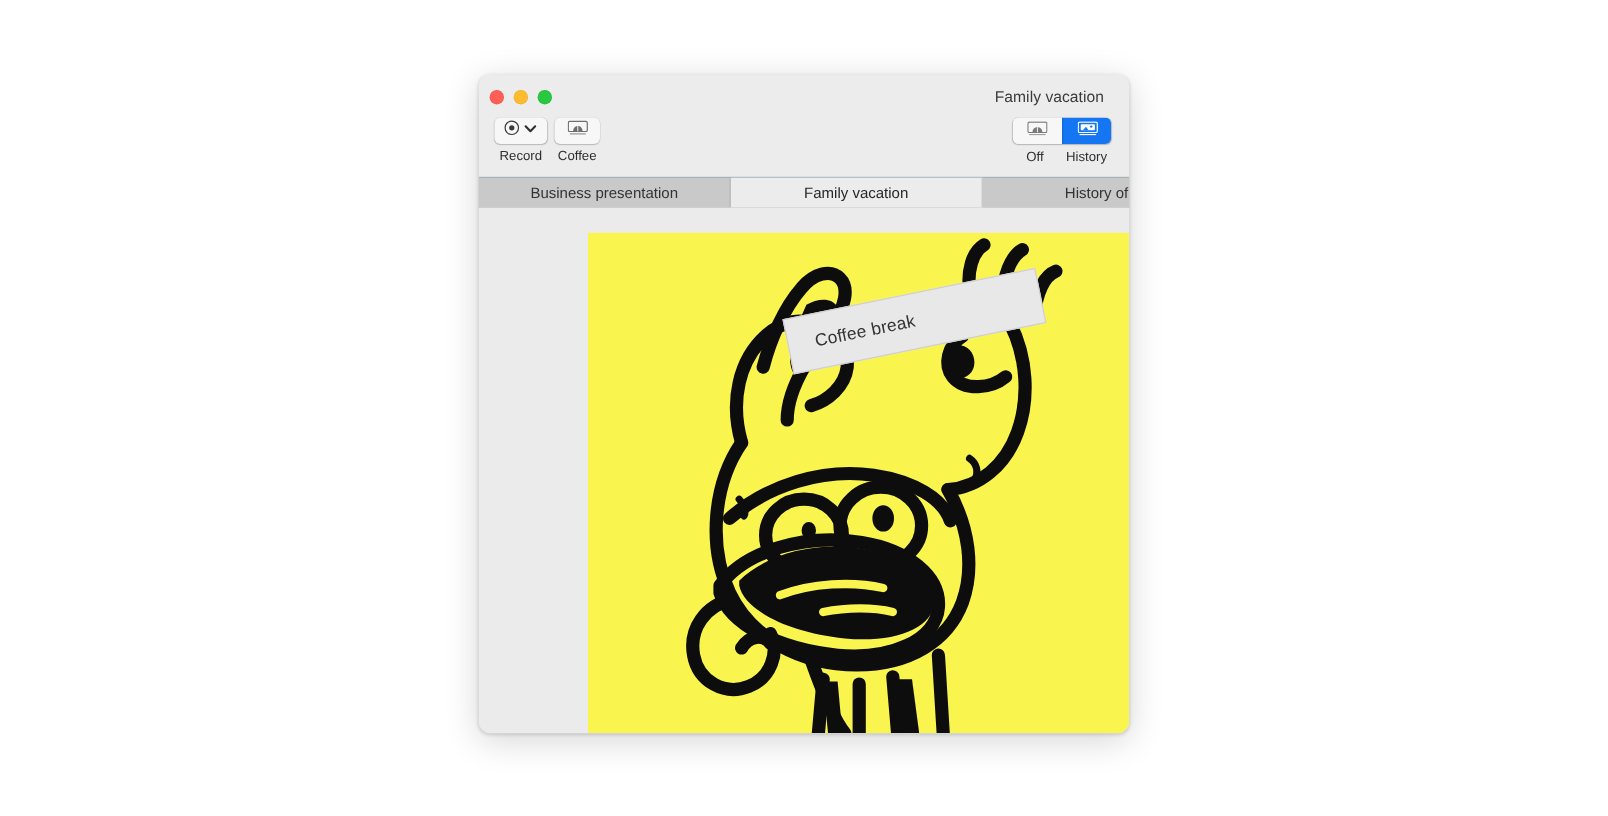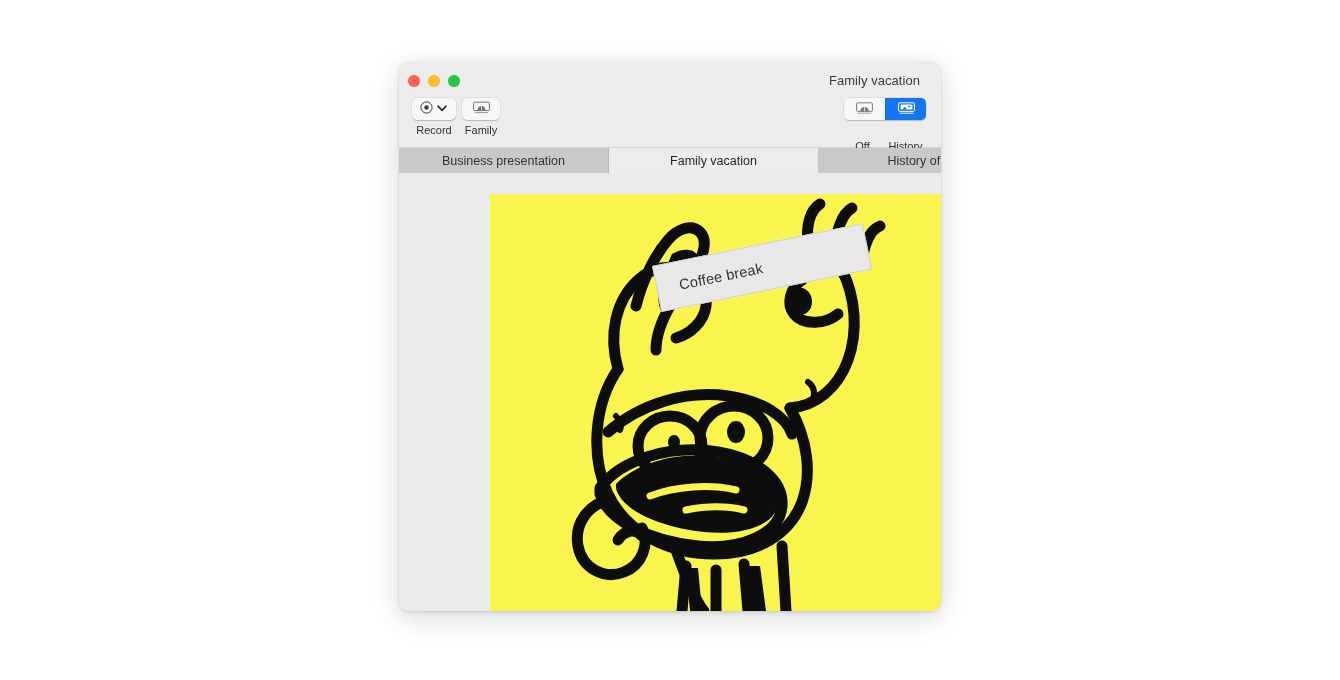--- a/index.html
+++ b/index.html
@@ -125,21 +125,21 @@
     align-items: center;
     justify-content: center;
     background: #f7f7f7;
     box-sizing: border-box;
   }
   .seg.seg-active { background: #1476f2; }
   .seg + .seg { border-left: 0.5px solid rgba(0,0,0,0.10); }
 
   .seg-labels {
     display: flex;
-    margin-top: 20px;
+    margin-top: 5px;
   }
   .seg-labels span {
     width: 41px;
     text-align: center;
     font-size: 11px;
     color: #2f2f2f;
     white-space: nowrap;
   }
   .seg-labels span:first-child { padding-right: 4px; box-sizing: border-box; }
 
@@ -270,21 +270,21 @@
           <div class="tb-btn tb-btn-copilot">
             <span>
               <svg width="17" height="13" viewBox="0 0 17 13">
                 <rect x="0.6" y="1.2" width="15.8" height="8.4" rx="1.1" fill="none" stroke="#6e6e6e" stroke-width="1"></rect>
                 <path d="M4.6 9.4 C4.6 6.6 6.3 5.0 8.5 5.0 C10.7 5.0 12.4 6.6 12.4 9.4 Z" fill="#6e6e6e"></path>
                 <rect x="8.1" y="5.0" width="0.8" height="4.4" fill="#f7f7f7"></rect>
                 <path d="M2.2 11.6 H14.8" stroke="#9a9a9a" stroke-width="1" stroke-linecap="round"></path>
               </svg>
             </span>
           </div>
-          <div class="tb-label">Family</div>
+          <div class="tb-label">Coffee</div>
         </div>
 
       </div>
 
       <div class="toolbar-right">
         <div class="segmented">
 
           <div class="seg">
             <span>
               <svg width="17" height="12" viewBox="0 0 17 12">

